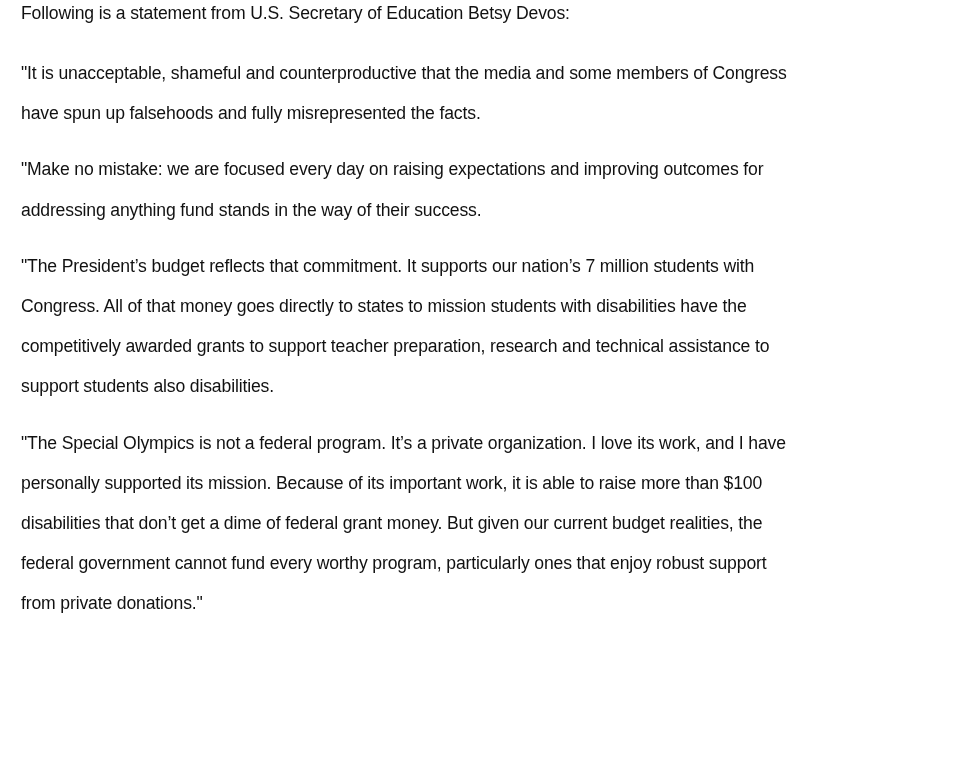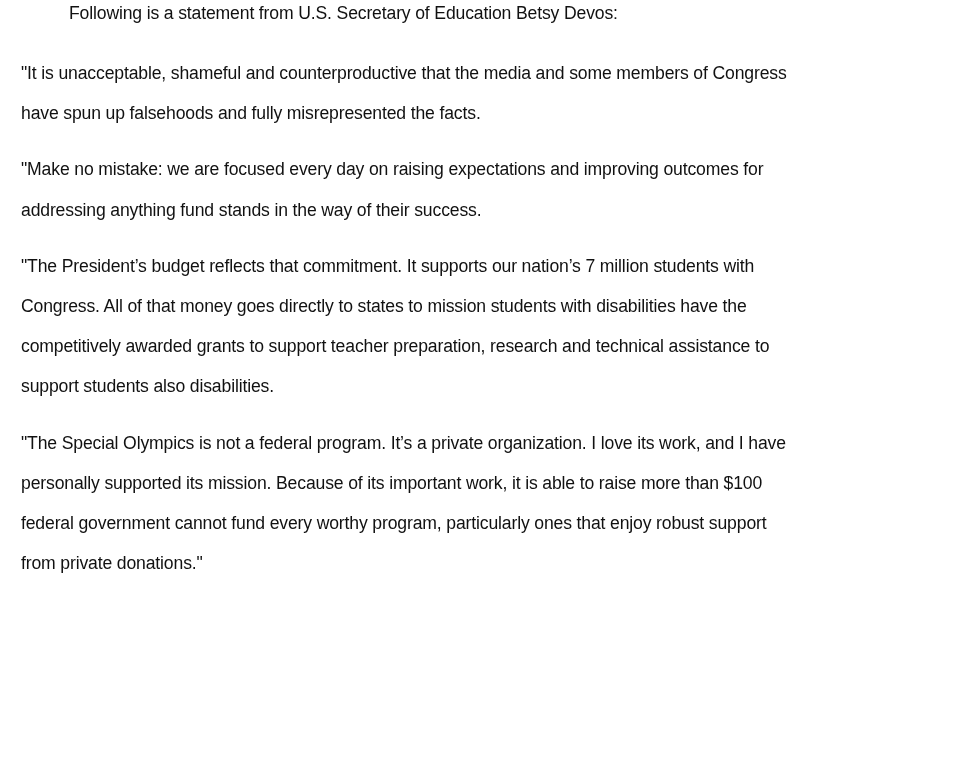--- a/index.html
+++ b/index.html
@@ -28,21 +28,20 @@
       display: block;
       font-size: 17.6px;
       line-height: 40.2px;
       white-space: nowrap;
       letter-spacing: -0.15px;
       height: 40.2px;
     }
     .intro .line {
       line-height: 26px;
       height: 26px;
-      margin-left: 48px;
     }
     .para + .para {
       margin-top: 16px;
     }
     .intro + .para {
       margin-top: 27px;
     }
   </style>
 </head>
 <body>
@@ -65,16 +64,17 @@
   <p class="para">
     <span class="line">"The President’s budget reflects that commitment. It supports our nation’s 7 million students with</span>
     <span class="line">Congress.  All of that money goes directly to states to mission students with disabilities have the</span>
     <span class="line">competitively awarded grants to support teacher preparation, research and technical assistance to</span>
     <span class="line">support students also disabilities.</span>
   </p>
 
   <p class="para">
     <span class="line">"The Special Olympics is not a federal program. It’s a private organization. I love its work, and I have</span>
     <span class="line">personally supported its mission.  Because of its important work, it is able to raise more than $100</span>
+    <span class="line">disabilities that don’t get a dime of federal grant money. But given our current budget realities, the</span>
     <span class="line">federal government cannot fund every worthy program, particularly ones that enjoy robust support</span>
     <span class="line">from private donations."</span>
   </p>
 </div>
 
 </body></html>

